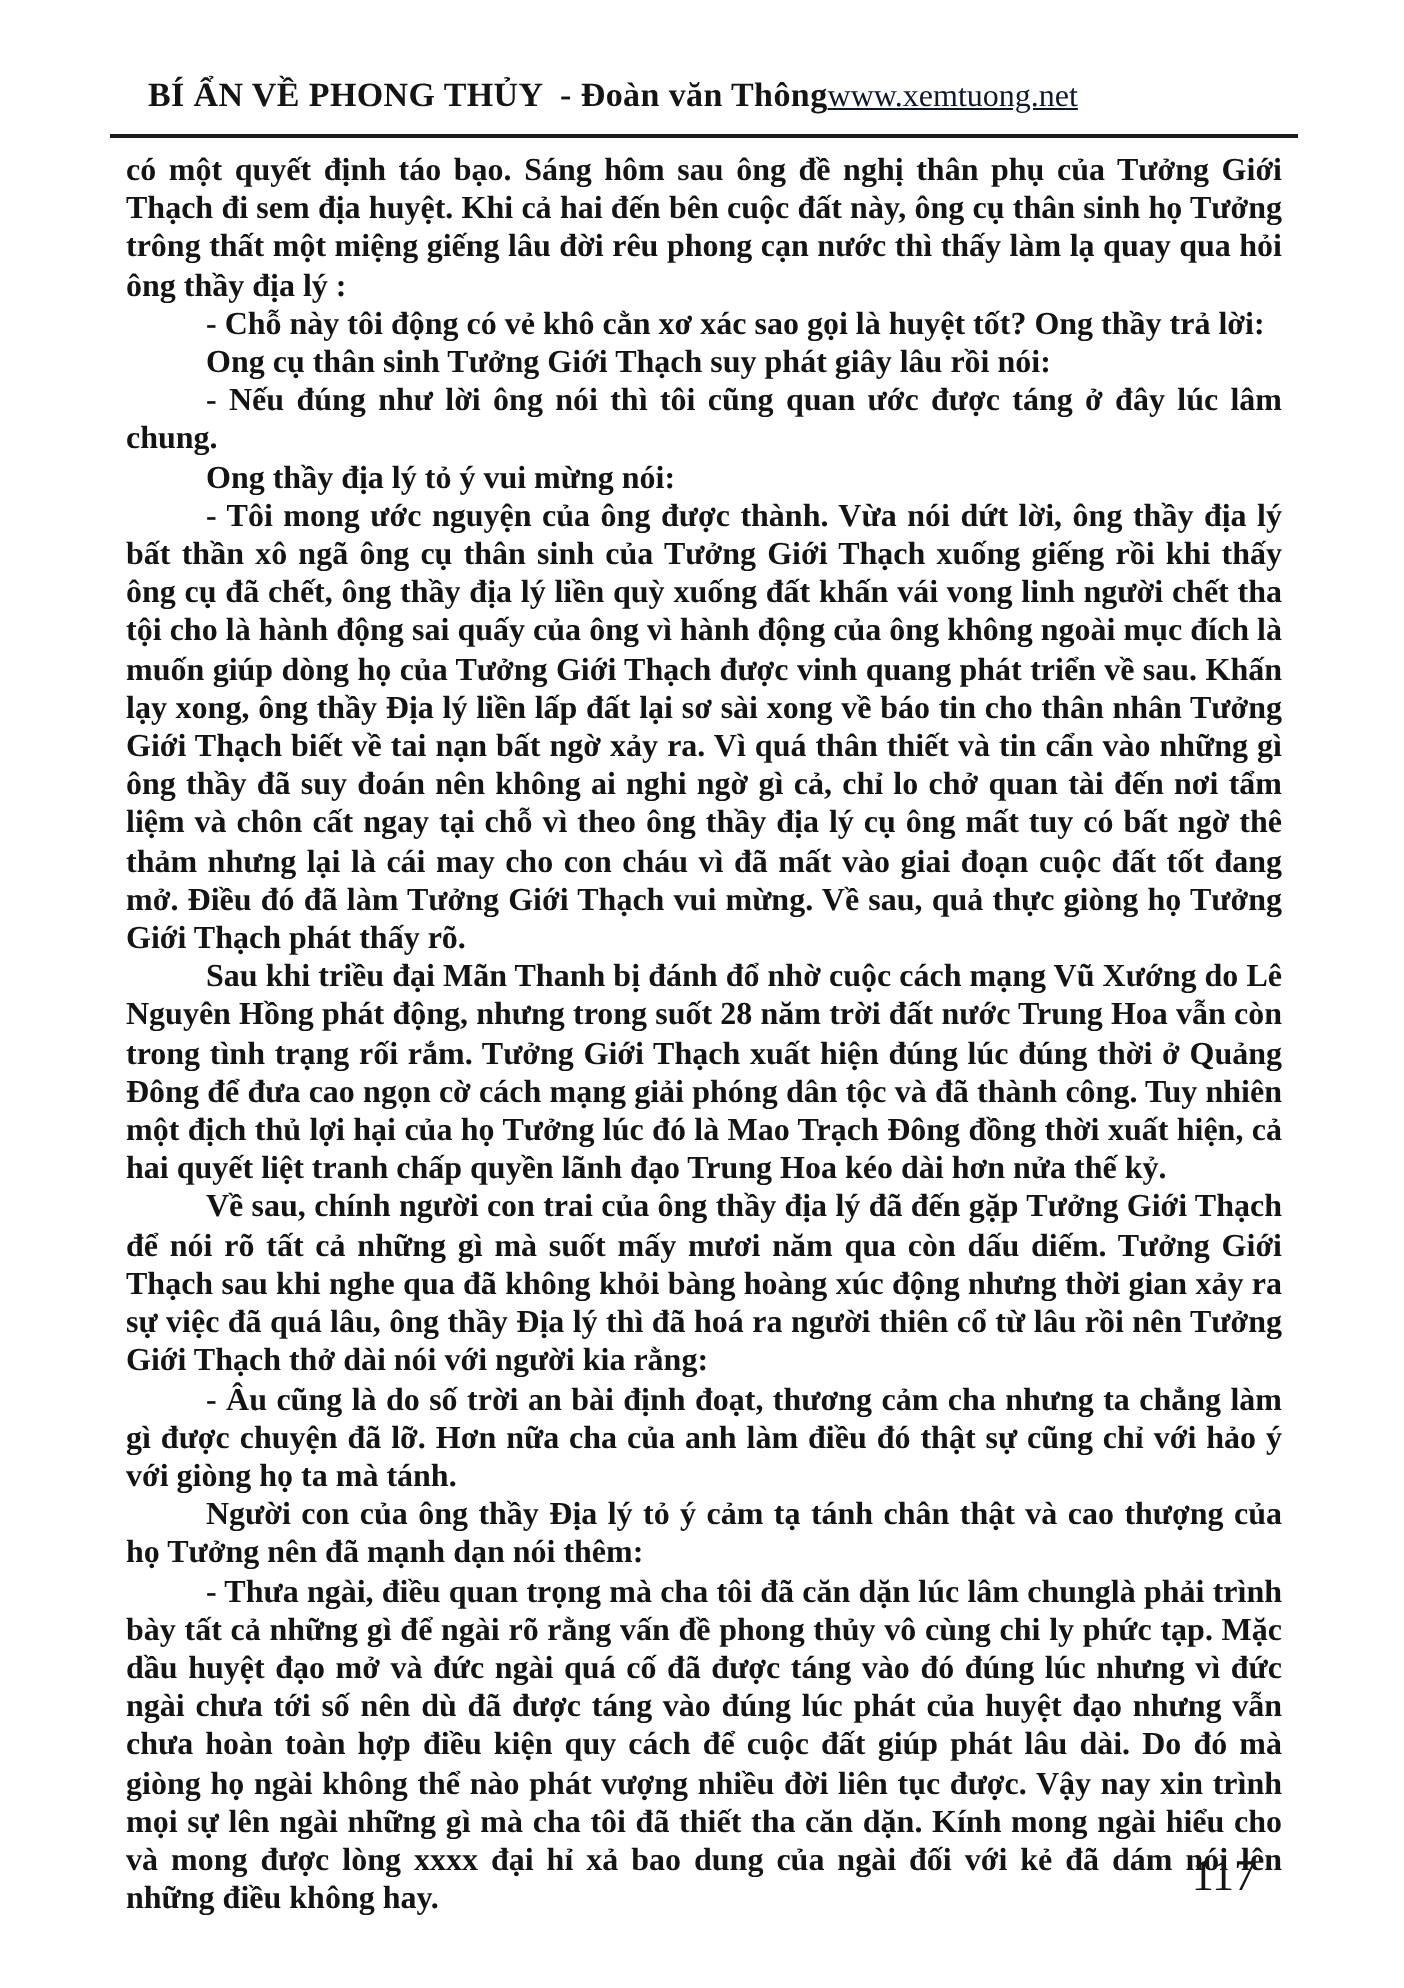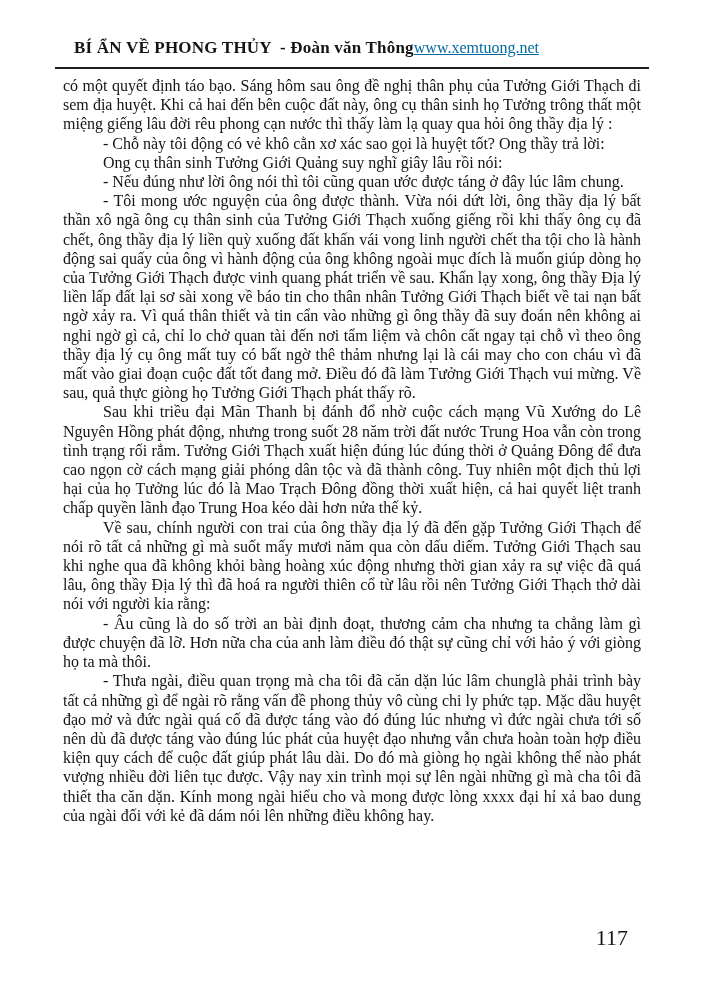--- a/index.html
+++ b/index.html
@@ -42,51 +42,54 @@
     background: #1c1c1c;
   }
   .content {
     position: absolute;
     top: 76px;
     left: 63px;
     width: 578px;
     font-size: 16px;
     line-height: 19.2px;
     text-align: justify;
+    font-weight: bold;
   }
   .content p { margin: 0; }
   .content p.indent { text-indent: 40px; }
   .footer {
     position: absolute;
     top: 925px;
     right: 74px;
     font-size: 22px;
   }
 </style>
 </head>
 <body>
 
 <div class="page">
 
   <div class="header">
     <span class="title">BÍ ẨN VỀ PHONG THỦY  - Đoàn văn Thông</span>
-    <a class="link" style="color: #0369a1;">www.xemtuong.net</a>
+    <a class="link" style="color: #0f172a;">www.xemtuong.net</a>
   </div>
 
   <div class="rule"></div>
 
   <div class="content" id="paragraphs">
       <p class="noindent">có một quyết định táo bạo. Sáng hôm sau ông đề nghị thân phụ của Tưởng Giới Thạch đi sem địa huyệt. Khi cả hai đến bên cuộc đất này,  ông cụ thân sinh họ Tưởng trông thất một miệng giếng lâu đời rêu phong cạn nước thì thấy làm lạ quay qua hỏi ông thầy địa lý :</p>
       <p class="indent">- Chỗ này tôi động có vẻ khô cằn xơ xác sao gọi là huyệt tốt? Ong thầy trả lời:</p>
-      <p class="indent">Ong cụ thân sinh Tưởng Giới Quảng suy nghĩ giây lâu rồi nói:</p>
+      <p class="indent">Ong cụ thân sinh Tưởng Giới Thạch suy phát giây lâu rồi nói:</p>
       <p class="indent">- Nếu đúng như lời ông nói thì tôi cũng quan ước được táng ở đây lúc lâm chung.</p>
+      <p class="indent">Ong thầy địa lý tỏ ý vui mừng nói:</p>
       <p class="indent">- Tôi mong ước nguyện của ông được thành. Vừa nói dứt lời, ông thầy địa lý bất thần xô ngã ông cụ thân sinh của Tưởng Giới Thạch xuống giếng rồi khi thấy ông cụ đã chết, ông thầy địa lý liền quỳ xuống đất khấn vái vong linh người chết tha tội cho là hành động sai quấy của ông vì hành động của ông không ngoài mục đích là muốn giúp dòng họ của Tưởng Giới Thạch được vinh quang phát triển về sau. Khấn lạy xong, ông thầy Địa lý liền lấp đất lại sơ sài xong về báo tin cho thân nhân Tưởng Giới Thạch biết về tai nạn bất ngờ xảy ra. Vì quá thân thiết và tin cẩn vào những gì ông thầy đã suy đoán nên không ai nghi ngờ gì cả, chỉ lo chở quan tài đến nơi tẩm liệm và chôn cất ngay tại chỗ vì theo ông thầy địa lý cụ ông mất tuy có bất ngờ thê thảm nhưng lại là cái may cho con cháu vì đã mất vào giai đoạn cuộc đất tốt đang mở. Điều đó đã làm Tưởng Giới Thạch vui mừng. Về sau, quả thực giòng họ Tưởng Giới Thạch phát thấy rõ.</p>
       <p class="indent">Sau khi triều đại Mãn Thanh bị đánh đổ nhờ cuộc cách mạng Vũ Xướng do Lê Nguyên Hồng phát động, nhưng trong suốt 28 năm trời đất nước Trung Hoa vẫn còn trong tình trạng rối rắm. Tưởng Giới Thạch xuất hiện đúng lúc đúng thời ở Quảng Đông để đưa cao ngọn cờ cách mạng giải phóng dân tộc và đã thành công. Tuy nhiên một địch thủ lợi hại của họ Tưởng lúc đó là Mao Trạch Đông đồng thời xuất hiện, cả hai quyết liệt tranh chấp quyền lãnh đạo Trung Hoa kéo dài hơn nửa thế kỷ.</p>
       <p class="indent">Về sau, chính người con trai của ông thầy địa lý đã đến gặp Tưởng Giới Thạch để nói rõ tất cả những gì mà suốt mấy mươi năm qua còn dấu diếm. Tưởng Giới Thạch sau khi nghe qua đã không khỏi bàng hoàng  xúc động nhưng thời gian xảy ra sự việc đã quá lâu, ông thầy Địa lý thì đã hoá ra người thiên cổ từ lâu rồi nên Tưởng Giới Thạch thở dài nói với người kia rằng:</p>
-      <p class="indent">- Âu cũng là do số trời an bài định đoạt, thương cảm cha nhưng ta chẳng làm gì được chuyện đã lỡ. Hơn nữa cha của anh làm điều đó thật sự cũng chỉ với hảo ý với giòng họ ta mà thôi.</p>
+      <p class="indent">- Âu cũng là do số trời an bài định đoạt, thương cảm cha nhưng ta chẳng làm gì được chuyện đã lỡ. Hơn nữa cha của anh làm điều đó thật sự cũng chỉ với hảo ý với giòng họ ta mà tánh.</p>
+      <p class="indent">Người con của ông thầy Địa lý tỏ ý cảm tạ tánh chân thật và cao thượng của họ Tưởng nên đã mạnh dạn nói thêm:</p>
       <p class="indent">- Thưa ngài, điều quan trọng mà cha tôi đã căn dặn lúc lâm chunglà phải trình bày tất cả những gì để ngài rõ rằng vấn đề phong thủy vô cùng chi ly phức tạp. Mặc dầu huyệt đạo mở và đức ngài quá cố đã được táng vào đó đúng lúc nhưng vì đức ngài chưa tới số nên dù đã được táng vào đúng lúc phát của huyệt đạo nhưng vẫn chưa hoàn toàn hợp điều kiện quy cách để cuộc đất giúp phát lâu dài. Do đó mà giòng họ ngài không thể nào phát vượng  nhiều đời liên tục được. Vậy nay xin trình mọi sự lên ngài những gì mà cha tôi đã thiết tha căn dặn. Kính mong ngài hiểu cho và mong được lòng xxxx đại hỉ xả bao dung của ngài đối với kẻ đã dám nói lên những điều không hay.</p>
     </div>
 
   <div class="footer">
     <span>117</span>
   </div>
 
 </div>
 
 </body></html>

